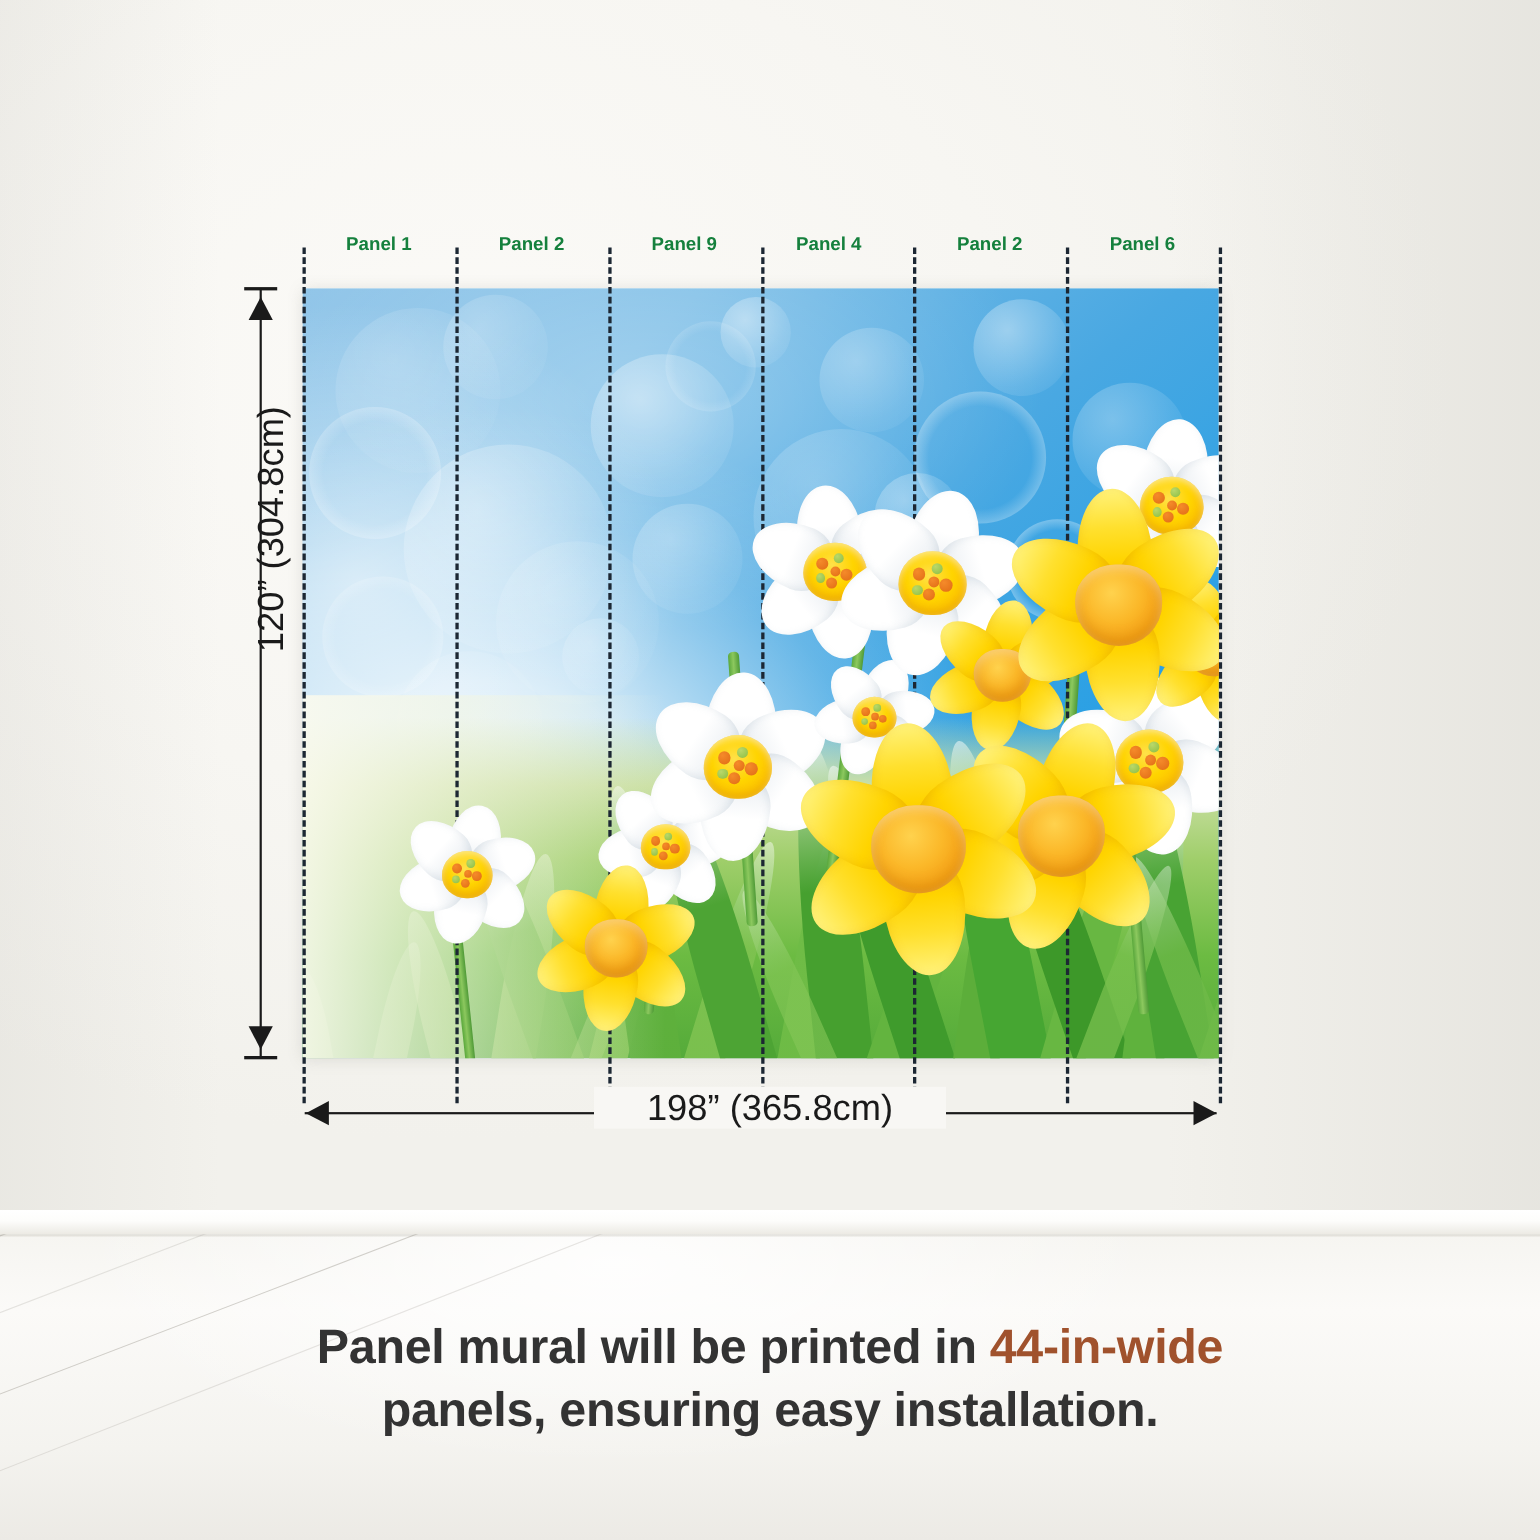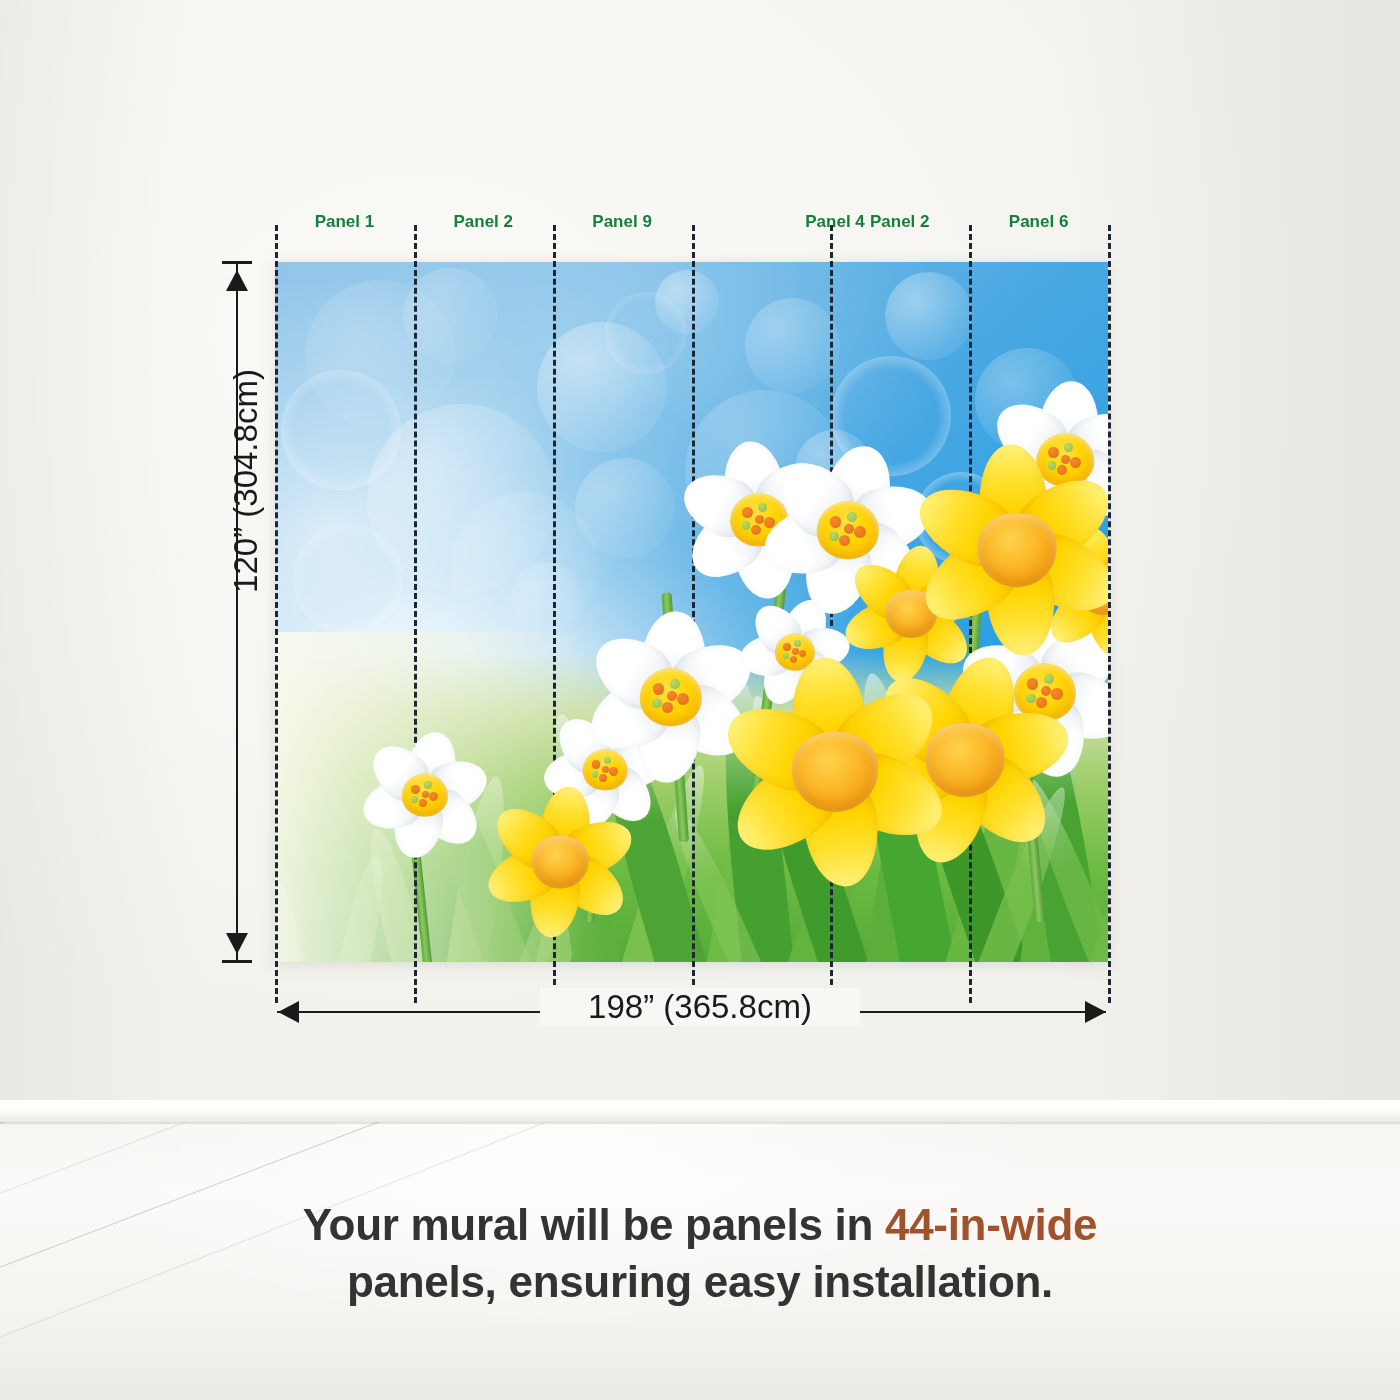--- a/index.html
+++ b/index.html
@@ -577,21 +577,21 @@
       <div class="panel-divider" style="left: 552.667px;"></div>
       <div class="panel-divider" style="left: 691.5px;"></div>
       <div class="panel-divider" style="left: 830.333px;"></div>
       <div class="panel-divider" style="left: 969.167px;"></div>
       <div class="mural-edge-line" style="left: 1108px;"></div>
     </div>
   <div id="panel-labels">
       <div class="panel-label" style="left: 275px; width: 138.833px;">Panel 1</div>
       <div class="panel-label" style="left: 413.833px; width: 138.833px; text-align: center;">Panel 2</div>
       <div class="panel-label" style="left: 552.667px; width: 138.833px;">Panel 9</div>
-      <div class="panel-label" style="left: 726px; width: 138.833px; text-align: right;">Panel 4</div>
+      <div class="panel-label" style="left: 684px; width: 138.833px;">Panel 4</div>
       <div class="panel-label" style="left: 830.333px; width: 138.833px;">Panel 2</div>
       <div class="panel-label" style="left: 969.167px; width: 138.833px;">Panel 6</div>
     </div>
 
   <div>
     <div class="vdim-cap" style="top:261px"></div>
     <div class="vdim-line"></div>
     <div class="arrow-up"></div>
     <div class="arrow-down"></div>
     <div class="vdim-cap" style="top:960px"></div>
@@ -599,17 +599,17 @@
   </div>
 
   <div>
     <div class="hdim-line"></div>
     <div class="arrow-left"></div>
     <div class="arrow-right"></div>
     <div class="hdim-label">198” (365.8cm)</div>
   </div>
 
   <div class="caption">
-    <span class="caption-line"><span>Your mural will be panels in </span><span class="accent">44-in-wide</span></span>
+    <span class="caption-line"><span>Panel mural will be printed in </span><span class="accent">44-in-wide</span></span>
     <span class="caption-line">panels, ensuring easy installation.</span>
   </div>
 
 </div>
 
 </body></html>

